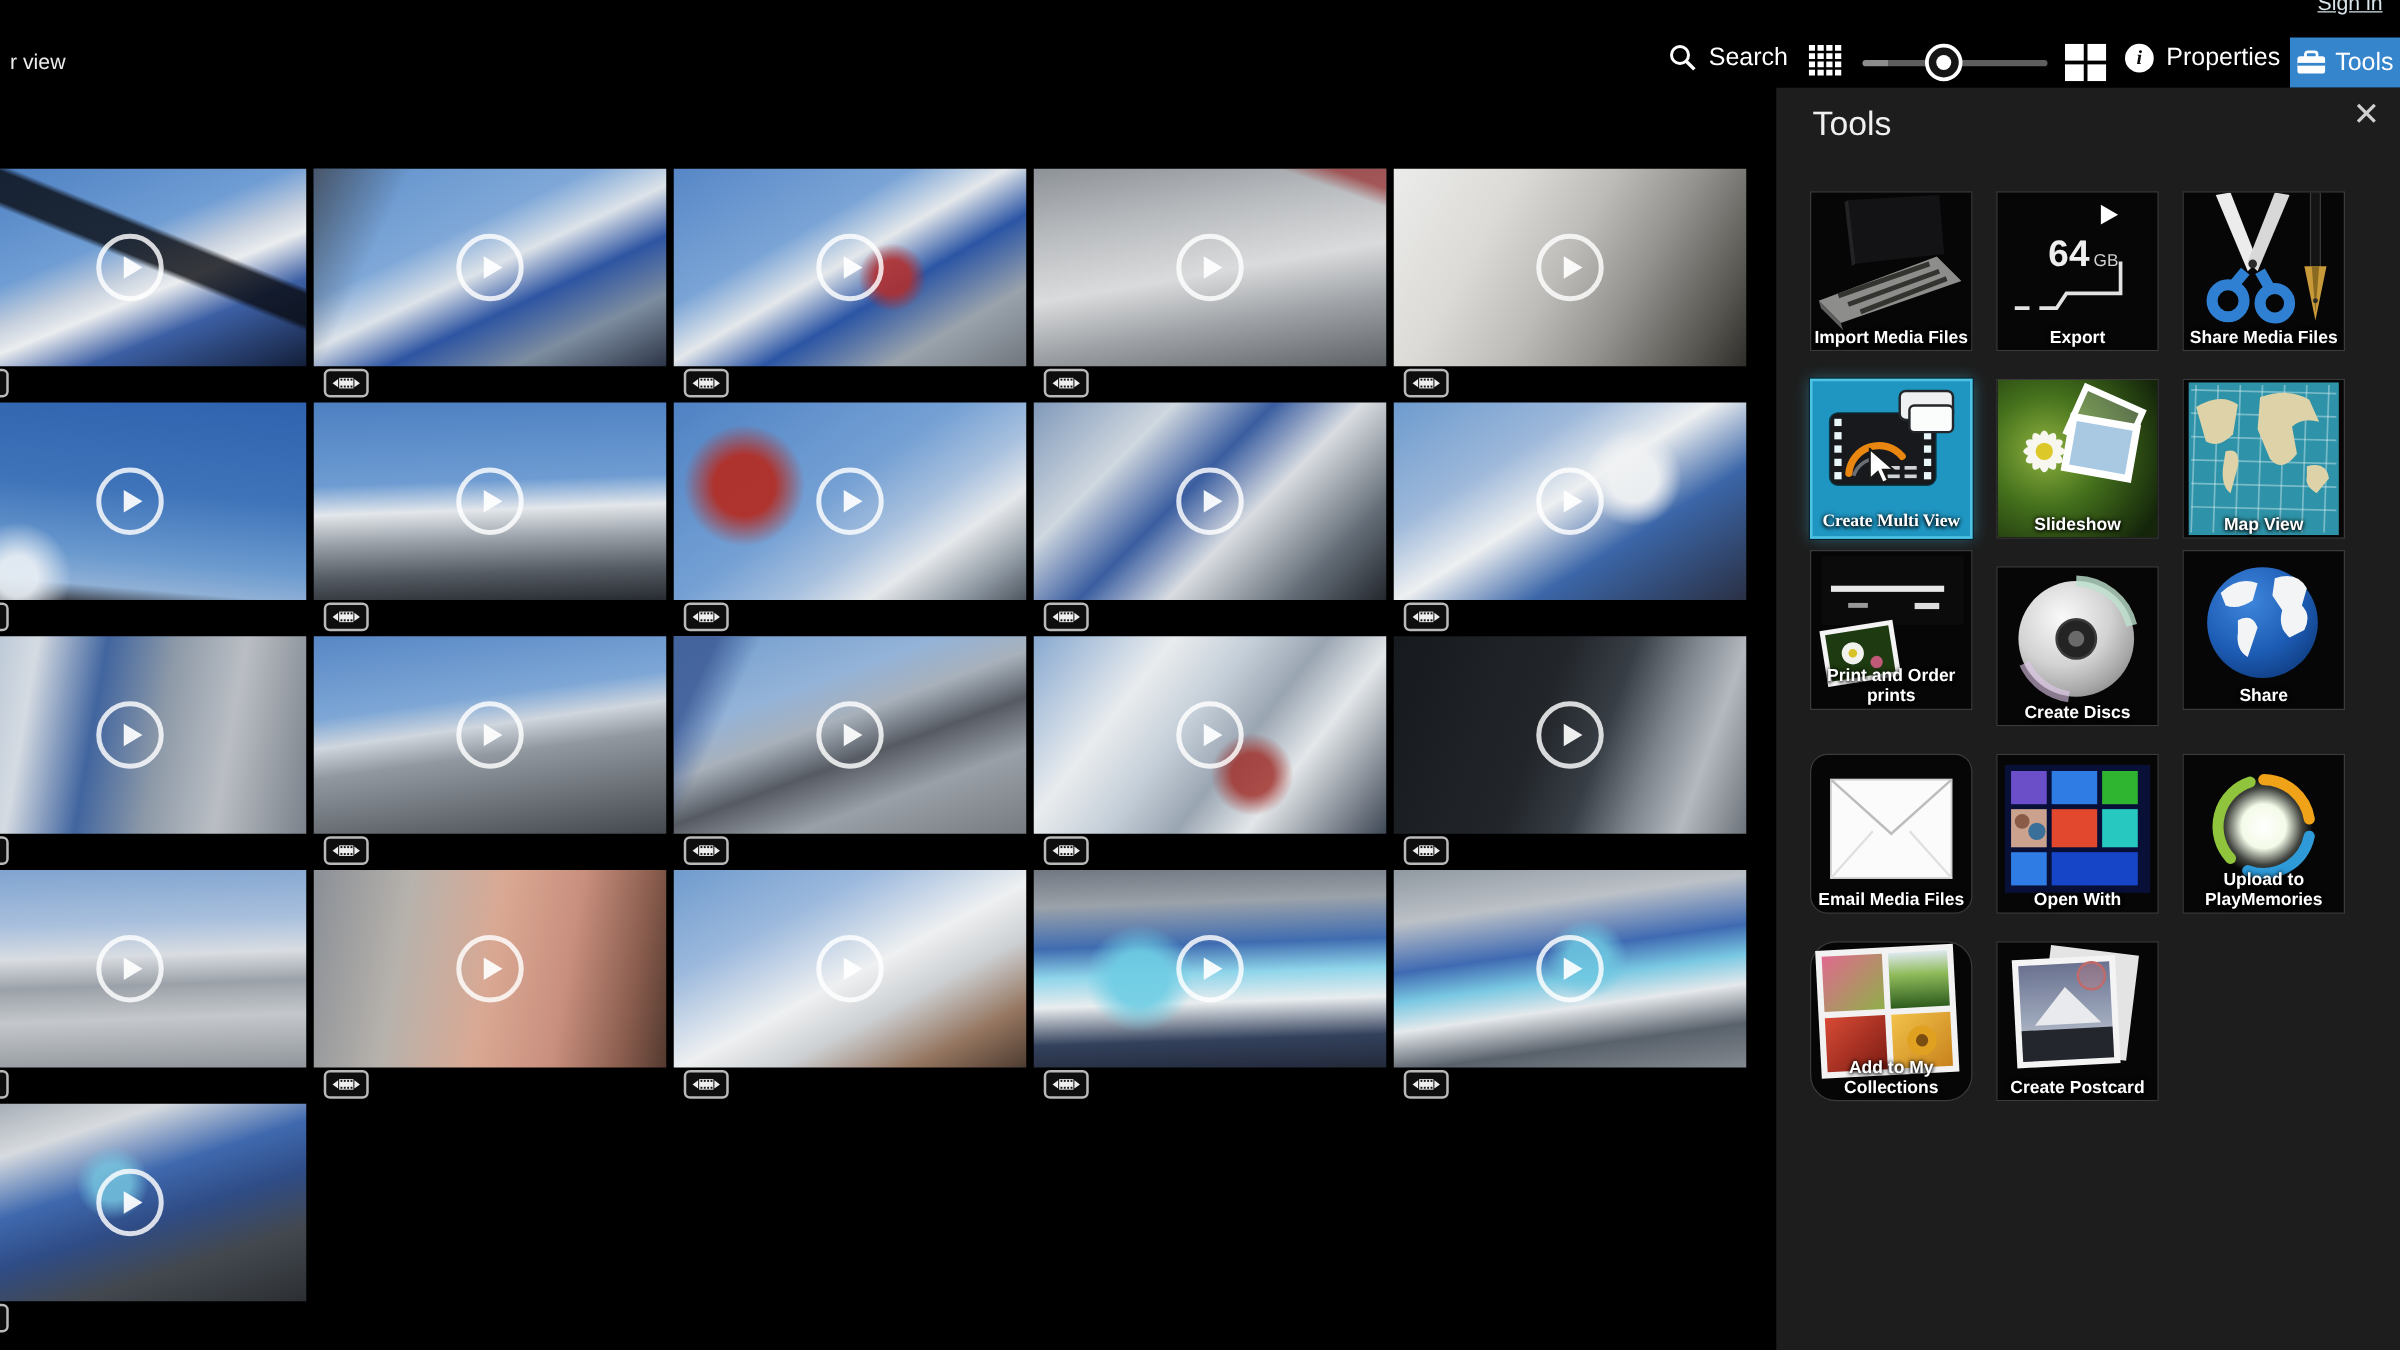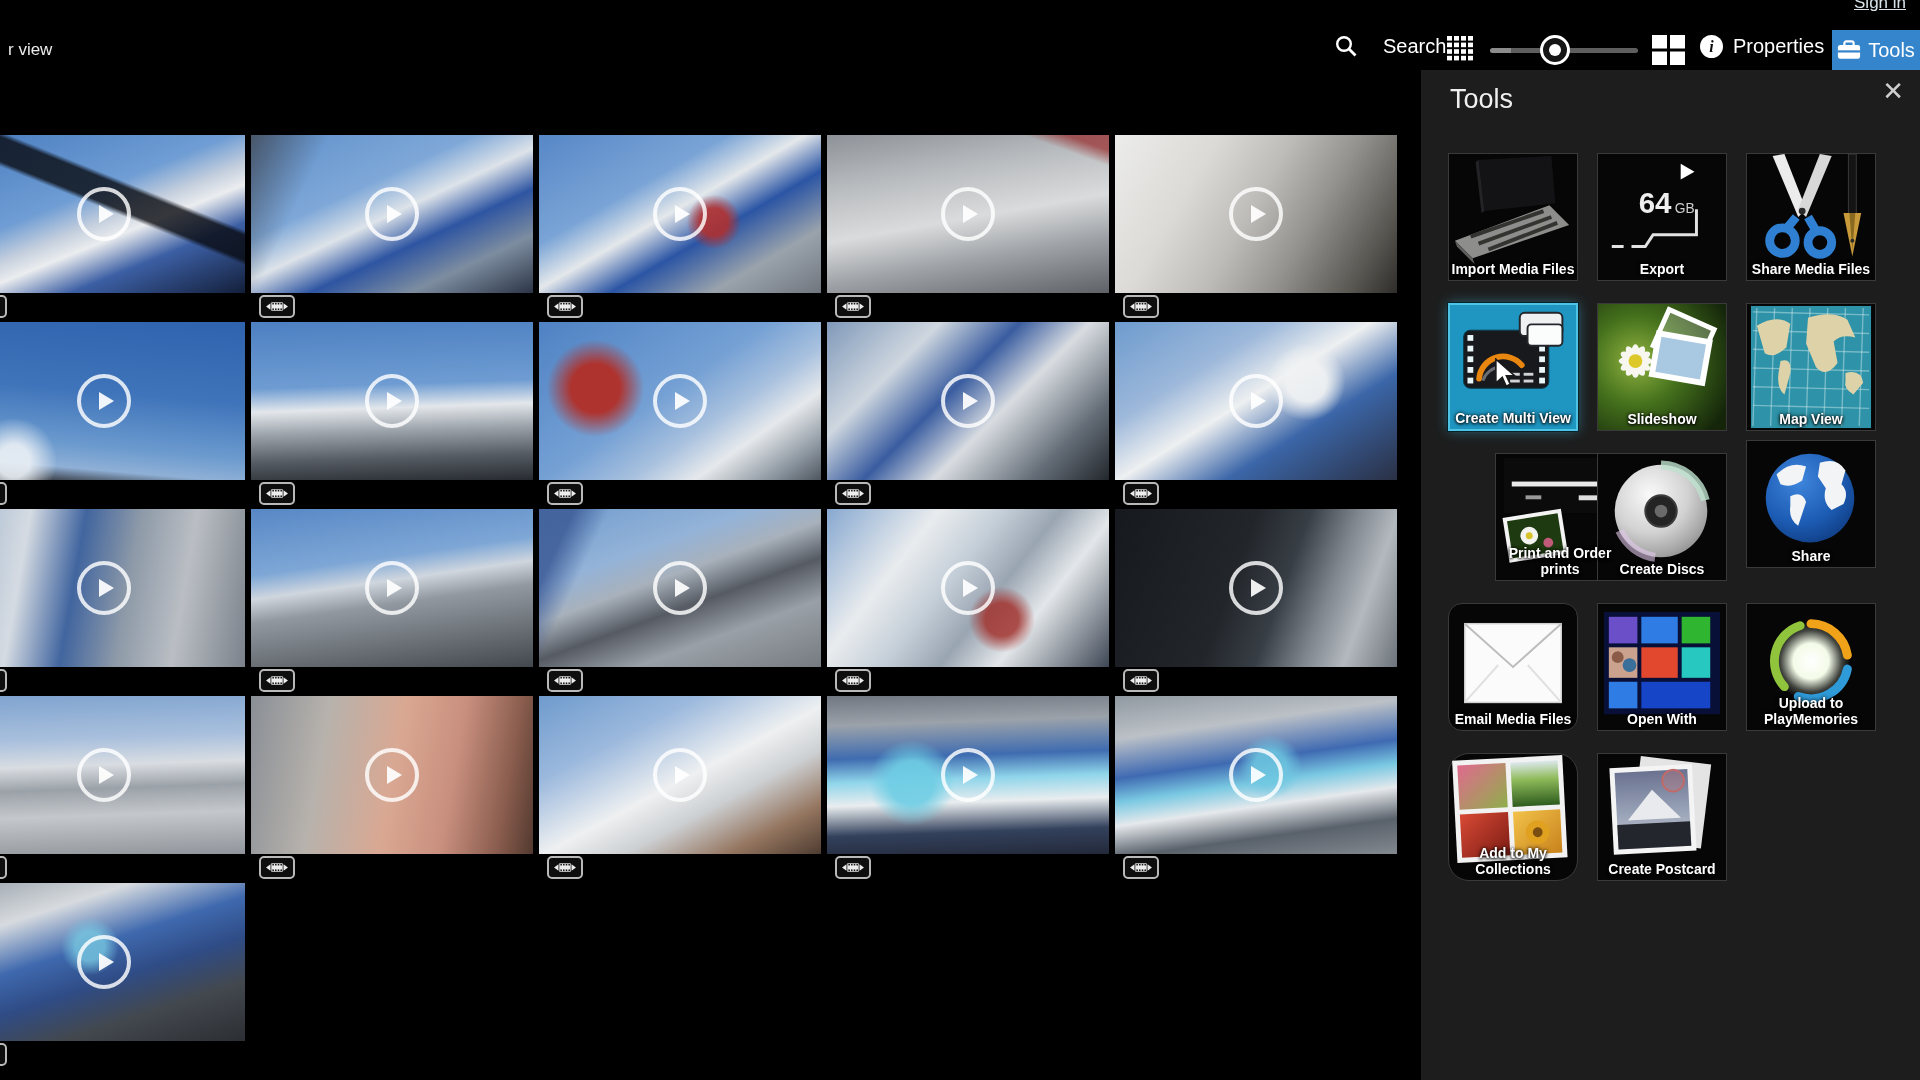--- a/index.html
+++ b/index.html
@@ -3,21 +3,21 @@
 <meta charset="utf-8">
 <style>
   html,body{margin:0;padding:0;}
   body{width:1920px;height:1080px;background:#000;overflow:hidden;position:relative;
        font-family:"Liberation Sans",sans-serif;color:#fff;}
 
   
   .topbar{position:absolute;left:0;top:0;width:1920px;height:70px;background:#000;z-index:6;}
   .view-label{position:absolute;left:8px;top:40px;font-size:17px;color:#ececec;}
   .sign-in{position:absolute;right:14px;top:-7px;font-size:17px;color:#d8e4ea;text-decoration:underline;}
-  .search-btn{position:absolute;left:1334px;top:34px;display:flex;align-items:center;gap:24px;font-size:20px;color:#fff;cursor:default;}
+  .search-btn{position:absolute;left:1334px;top:34px;display:flex;align-items:center;gap:8px;font-size:20px;color:#fff;cursor:default;}
   .icon-btn{position:absolute;cursor:default;}
   .zoom-track{position:absolute;left:1490px;top:48px;width:148px;height:5px;border-radius:3px;
               background:linear-gradient(90deg,#8c8c8c 0 14%,#5e5e5e 14%);}
   .zoom-knob{position:absolute;left:1540px;top:35px;width:30px;height:30px;border:3px solid #fff;border-radius:50%;
              background:#151515;box-sizing:border-box;display:flex;align-items:center;justify-content:center;}
   .zoom-knob .dot{width:12px;height:12px;border-radius:50%;background:#fff;}
   .props-btn{position:absolute;left:1700px;top:35px;display:flex;align-items:center;gap:10px;font-size:20px;color:#fff;cursor:default;}
   .info-circle{width:23px;height:23px;border-radius:50%;background:#fff;color:#0a0a0a;display:flex;align-items:center;justify-content:center;
                font-family:"Liberation Serif",serif;font-style:italic;font-weight:bold;font-size:16px;}
   .tools-btn{position:absolute;left:1832px;top:30px;width:88px;height:40px;background:#3585cc;display:flex;align-items:center;
@@ -580,21 +580,21 @@
    <circle cx="36" cy="88" r="13" fill="none" stroke="#2f80d2" stroke-width="9"></circle>
    <circle cx="74" cy="90" r="12" fill="none" stroke="#2f80d2" stroke-width="9"></circle>
    <rect x="103" y="0" width="8" height="62" fill="#141414" stroke="#3a3a3a"></rect>
    <polygon points="98,60 116,60 107,104" fill="#c89a3a"></polygon>
    <polygon points="104,60 110,60 107,98" fill="#8a6a20"></polygon>
    <circle cx="107" cy="88" r="2" fill="#2a2a2a"></circle>
           </svg>
         </div>
         <div class="tile-label">Share Media Files</div>
       </div>
-      <div class="tile selected" style="left: 27px; top: 233px;">
+      <div class="tile selected" style="left: 27px; top: 233px; font-family: Liberation Serif, serif;">
         <div class="tile-icon">
           <svg viewBox="0 0 130 128">
    <rect x="14" y="26" width="88" height="60" rx="7" fill="#17191d" stroke="#0a3c4d"></rect>
    <g fill="#e9f6fa">
               <rect x="18" y="31" width="6" height="6"></rect>
               <rect x="92" y="31" width="6" height="6"></rect>
               <rect x="18" y="42" width="6" height="6"></rect>
               <rect x="92" y="42" width="6" height="6"></rect>
               <rect x="18" y="53" width="6" height="6"></rect>
               <rect x="92" y="53" width="6" height="6"></rect>
@@ -665,21 +665,21 @@
    <g fill="#ded2a8">
      <path d="M10 22 Q30 10 44 20 L40 44 Q28 56 18 50 Z"></path>
      <path d="M34 58 Q46 54 44 70 L38 92 Q30 86 32 70 Z"></path>
      <path d="M62 14 Q86 6 102 16 L110 34 Q96 30 88 38 L92 60 Q80 76 70 64 L60 40 Z"></path>
      <path d="M100 70 Q116 66 118 80 L108 92 Q98 86 100 78 Z"></path>
             </g>
           </svg>
         </div>
         <div class="tile-label">Map View</div>
       </div>
-      <div class="tile" style="left: 27px; top: 383px; margin-left: 47px;">
+      <div class="tile" style="left: 27px; top: 370px;">
         <div class="tile-icon">
           <svg viewBox="0 0 130 128">
    <rect x="8" y="4" width="116" height="56" fill="#0b0b0c"></rect>
    <rect x="16" y="28" width="92" height="5" fill="#e9e9e9"></rect>
    <rect x="30" y="42" width="16" height="4" fill="#9a9a9a"></rect>
    <rect x="84" y="42" width="20" height="5" fill="#dedede"></rect>
    <g transform="rotate(-9 40 84)">
      <rect x="10" y="60" width="60" height="46" fill="#f4f4f4"></rect>
      <rect x="14" y="64" width="52" height="38" fill="#1e3a10"></rect>
      <circle cx="34" cy="82" r="9" fill="#f2f2ee"></circle>

